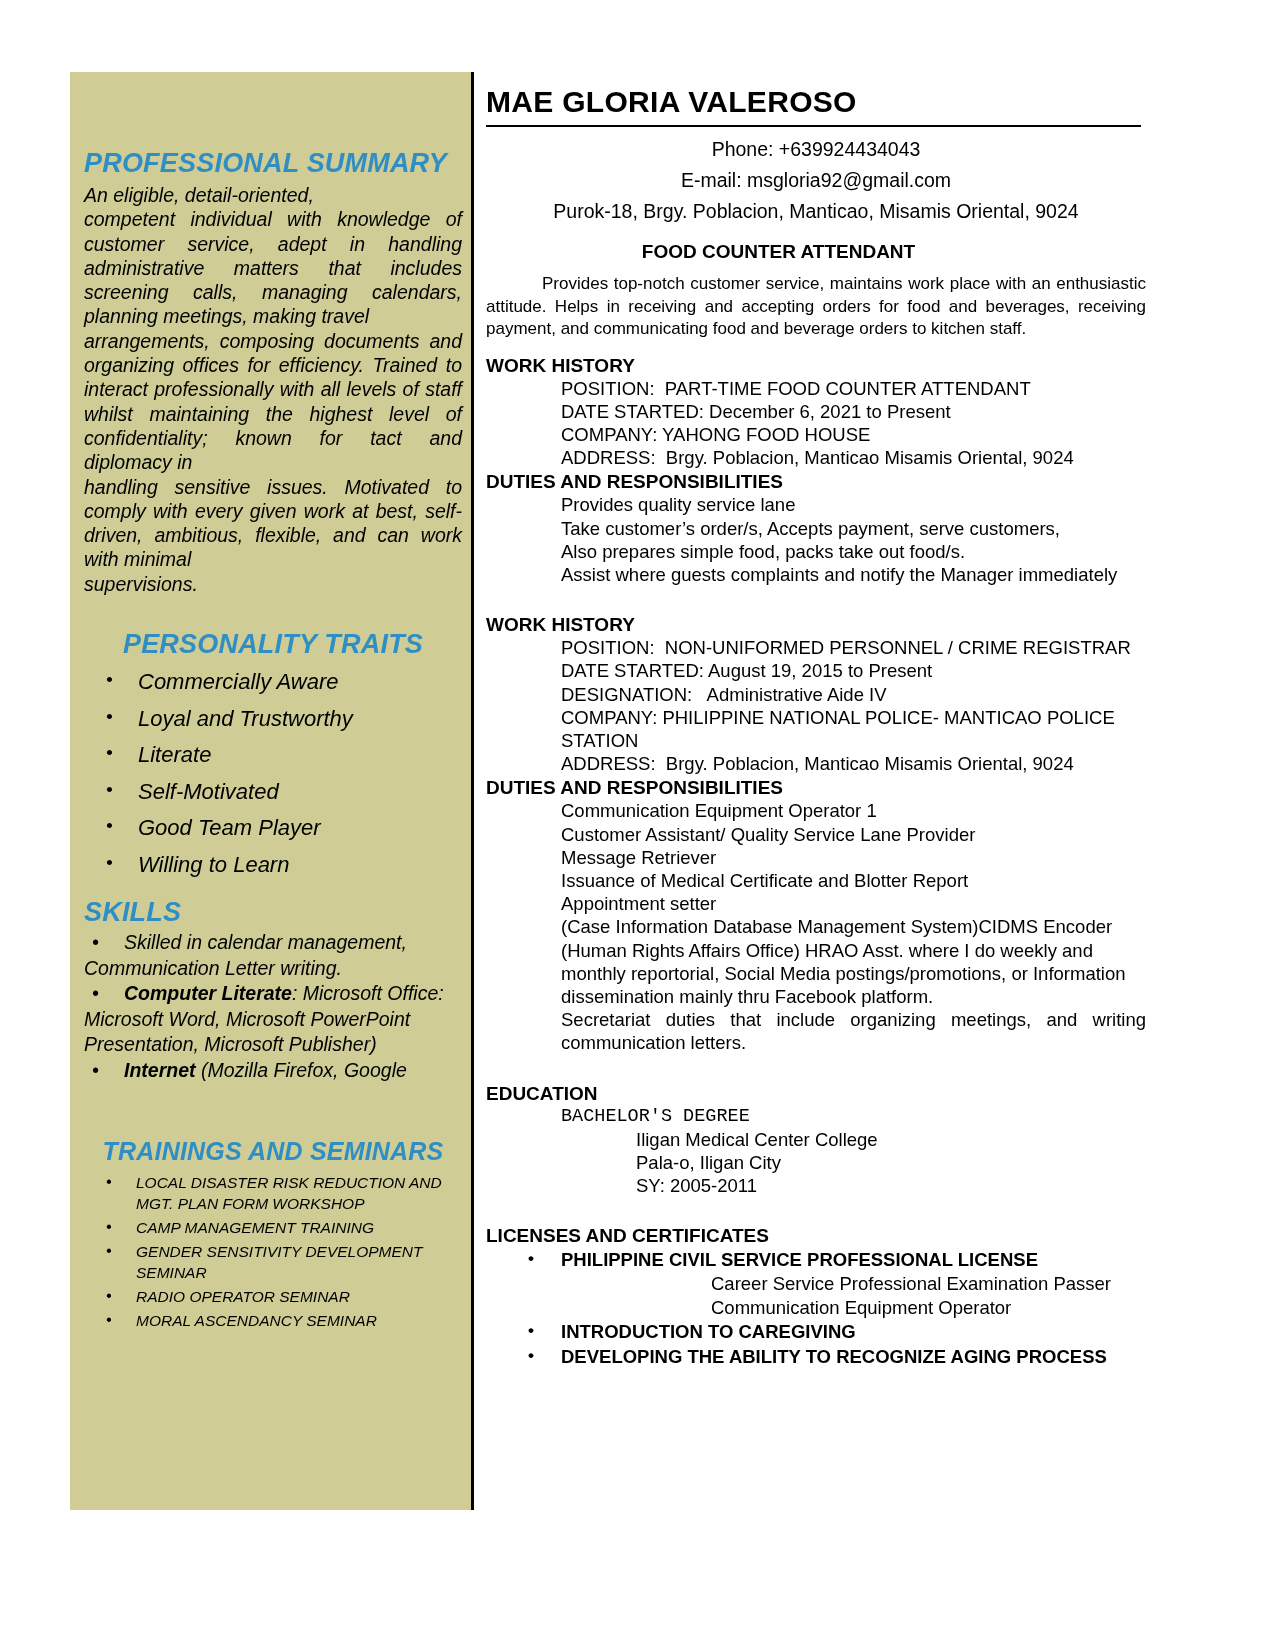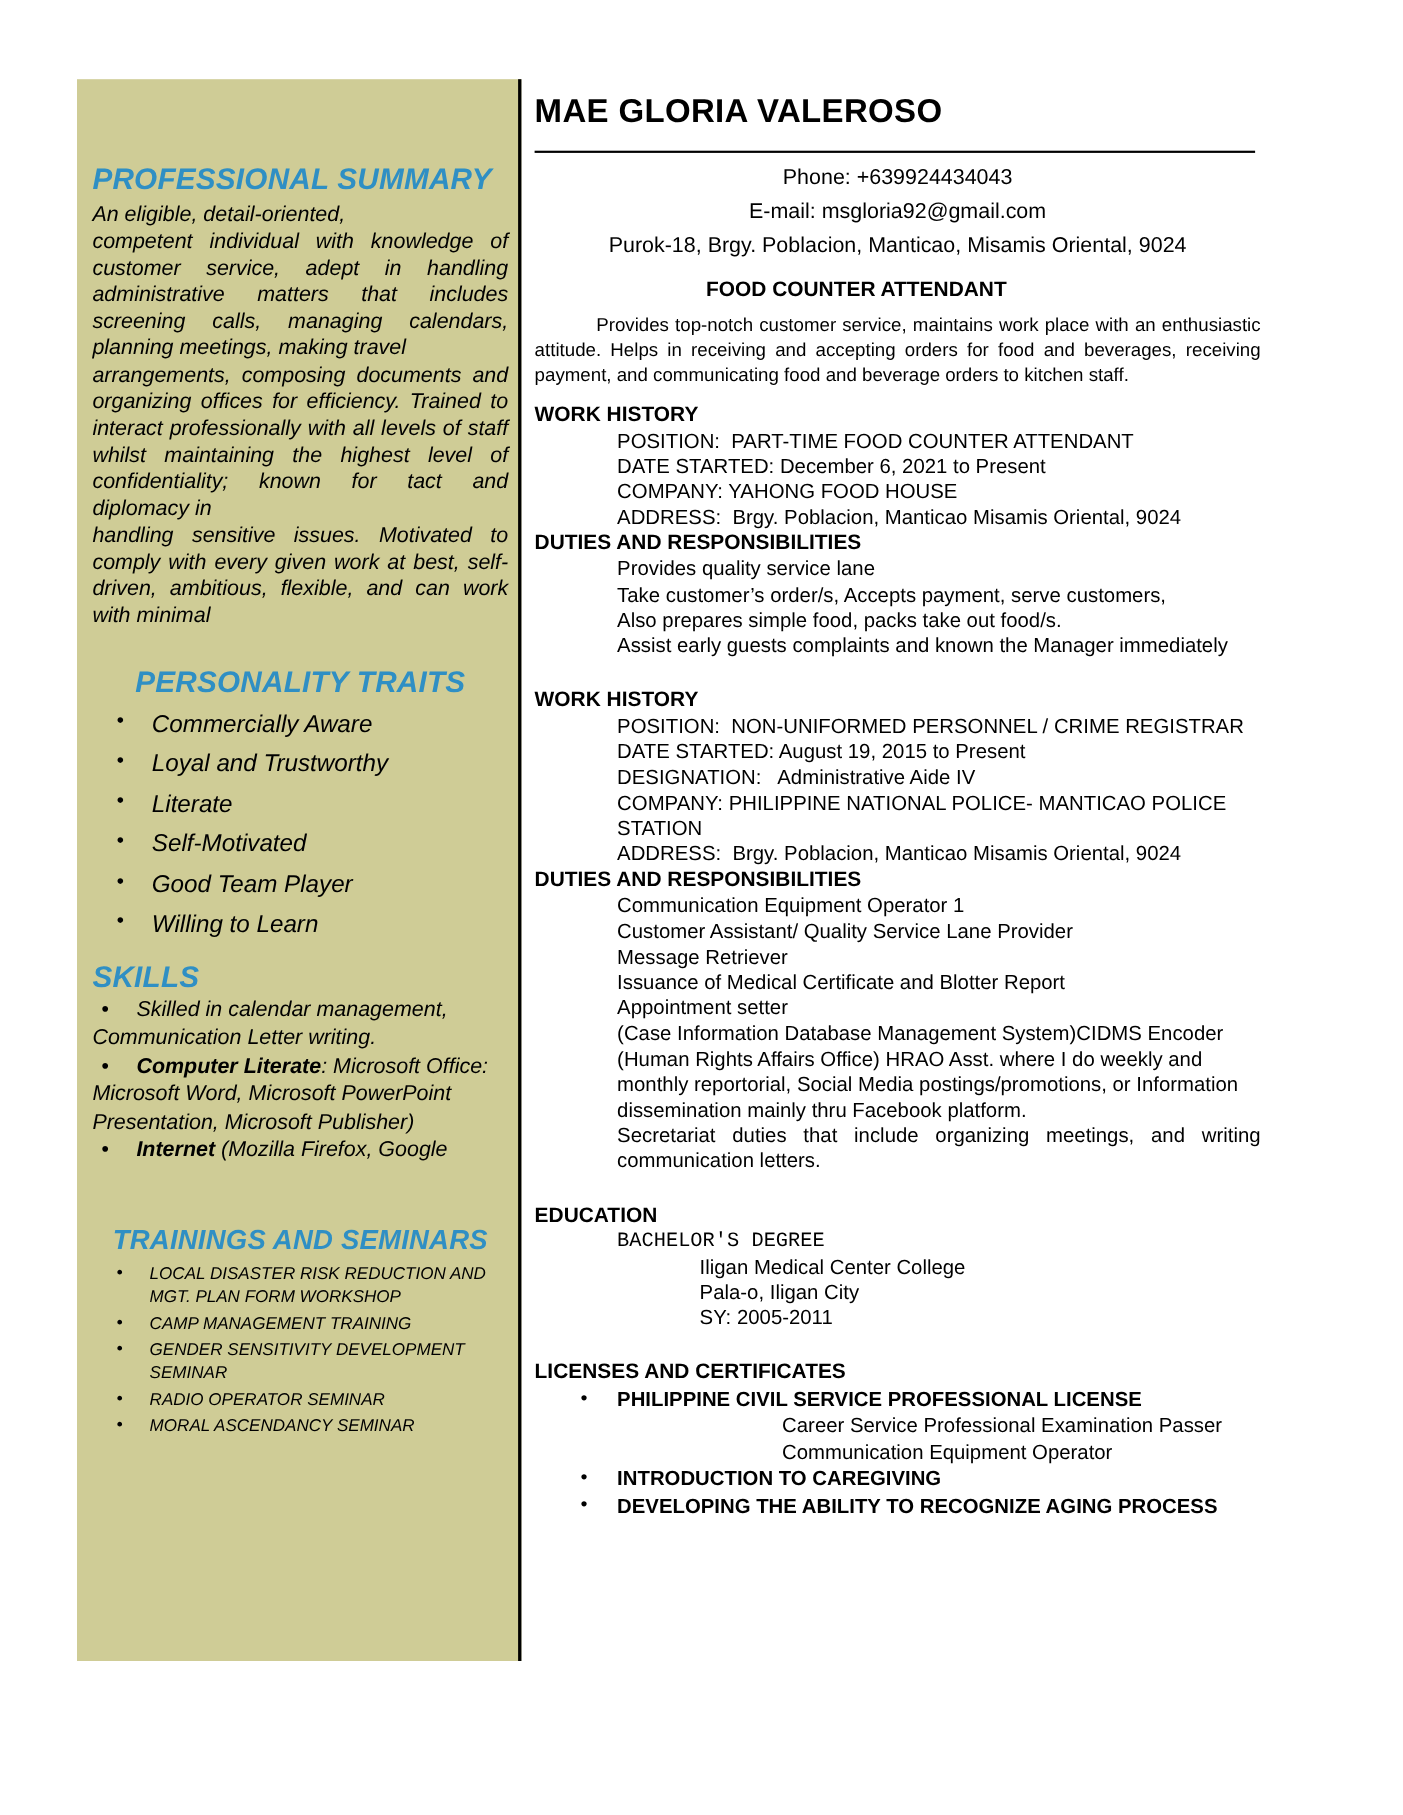--- a/index.html
+++ b/index.html
@@ -131,21 +131,21 @@
     position: absolute;
     left: 486px;
     top: 85px;
     width: 660px;
   }
   .name {
     font-size: 30px;
     font-weight: bold;
     letter-spacing: 0.3px;
     margin: 0;
-    padding-bottom: 18px;
+    padding-bottom: 6px;
   }
   .name-rule {
     border-bottom: 2.5px solid #000;
     width: 655px;
     margin-bottom: 7px;
   }
   .contact {
     font-size: 19.5px;
     line-height: 31px;
     text-align: center;
@@ -221,20 +221,21 @@
 
   <div class="sidebar">
 
     <div>
       <div class="side-h sum">PROFESSIONAL SUMMARY</div>
       <div class="sum-body">
         <p>An eligible, detail-oriented,</p>
         <p class="just">competent individual with knowledge of customer service, adept in handling administrative matters that includes screening calls, managing calendars, planning meetings, making travel</p>
         <p class="just">arrangements, composing documents and organizing offices for efficiency. Trained to interact professionally with all levels of staff whilst maintaining the highest level of confidentiality; known for tact and diplomacy in</p>
         <p class="just">handling sensitive issues.  Motivated to comply with every given work at best, self-driven, ambitious, flexible,  and can work with minimal</p>
+        <p>supervisions.</p>
       </div>
     </div>
 
     <div class="traits-wrap">
       <div class="side-h traits">PERSONALITY TRAITS</div>
       <ul class="traits">
         <li>Commercially Aware</li>
         <li>Loyal and Trustworthy</li>
         <li>Literate</li>
         <li>Self-Motivated</li>
@@ -287,21 +288,21 @@
       <div>DATE STARTED: December 6, 2021 to Present</div>
       <div>COMPANY: YAHONG FOOD HOUSE</div>
       <div>ADDRESS:  Brgy. Poblacion, Manticao Misamis Oriental, 9024</div>
     </div>
 
     <div class="sec-h tight">DUTIES AND RESPONSIBILITIES</div>
     <div class="indented">
       <div>Provides quality service lane</div>
       <div>Take customer’s order/s, Accepts payment, serve customers,</div>
       <div>Also prepares simple food, packs take out food/s.</div>
-      <div>Assist early guests complaints and known the Manager immediately</div>
+      <div>Assist where guests complaints and notify the Manager immediately</div>
     </div>
 
     <div class="sec-h gap">WORK HISTORY</div>
     <div class="indented">
       <div>POSITION:  NON-UNIFORMED PERSONNEL / CRIME REGISTRAR</div>
       <div>DATE STARTED: August 19, 2015 to Present</div>
       <div>DESIGNATION:   Administrative Aide IV</div>
       <div style="white-space:normal">COMPANY: PHILIPPINE NATIONAL POLICE- MANTICAO POLICE STATION</div>
       <div>ADDRESS:  Brgy. Poblacion, Manticao Misamis Oriental, 9024</div>
     </div>

